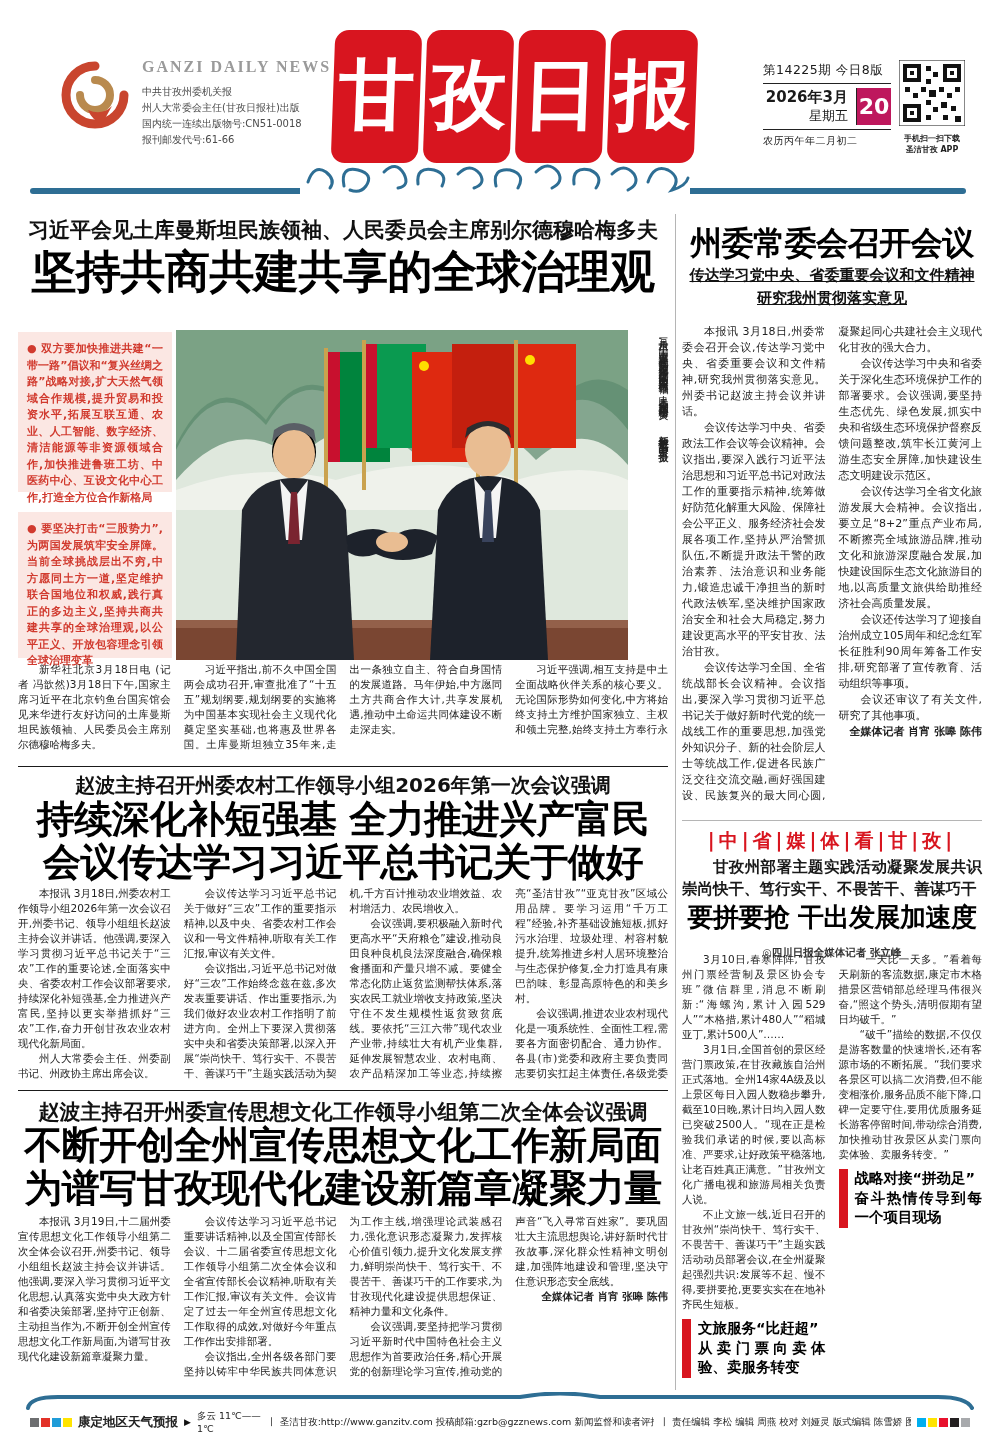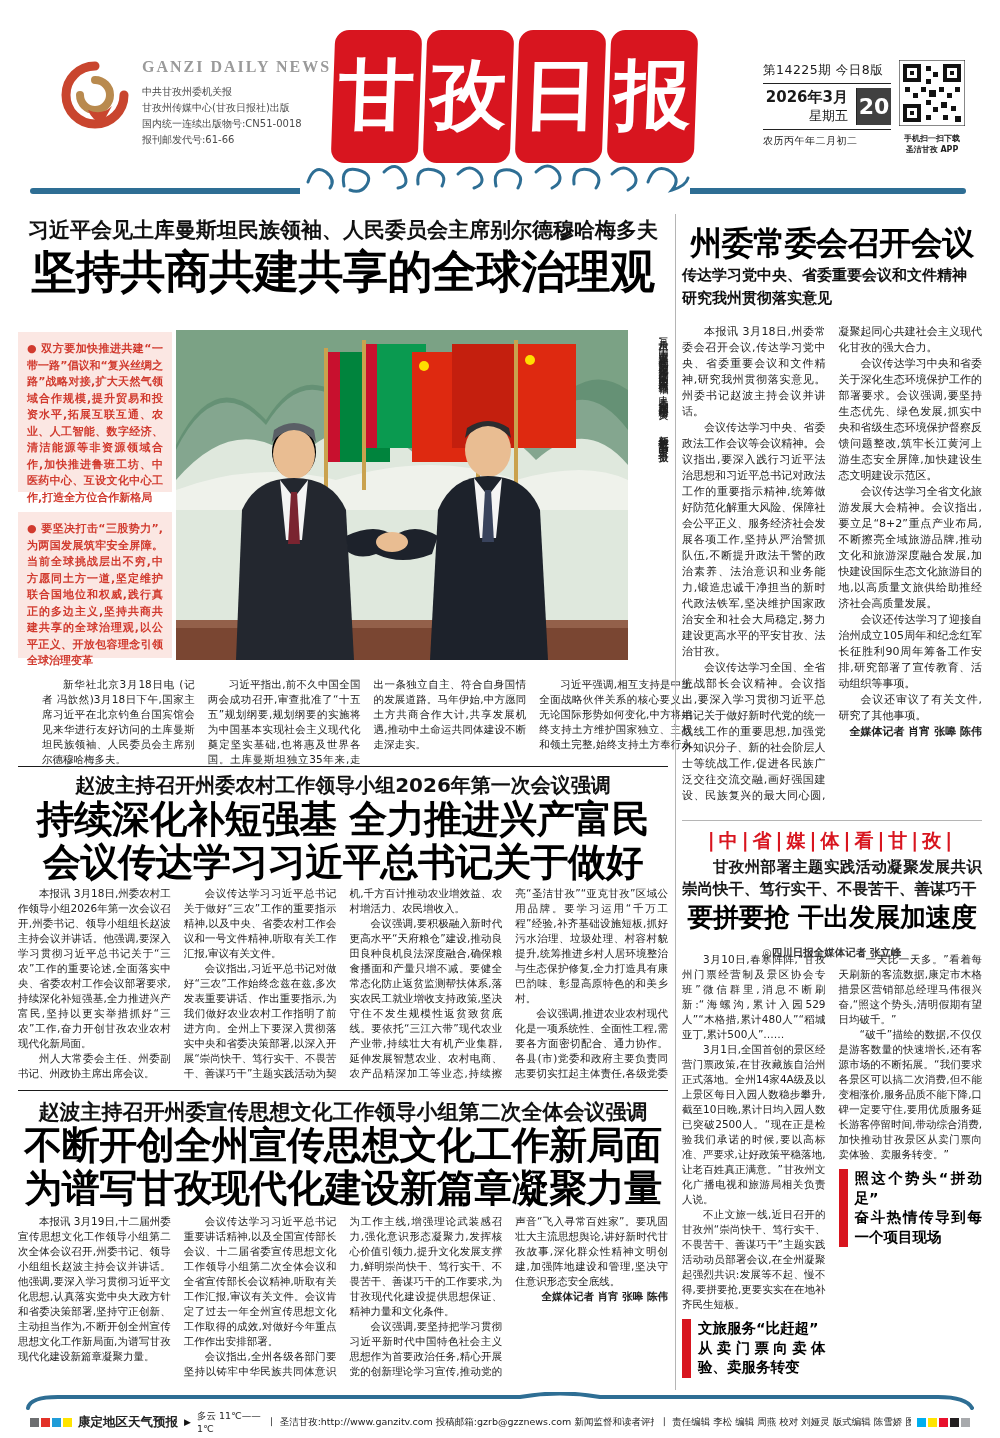--- a/index.html
+++ b/index.html
@@ -13,21 +13,21 @@
   .masthead{position:absolute;left:333px;top:30px;display:flex;gap:5px;}
   .m-tile{width:87px;height:133px;background:#d8151f;border-radius:14px;color:#fff;
           display:flex;align-items:center;justify-content:center;font-size:76px;font-weight:900;
           transform:skewX(-2deg);}
   .issue-box{position:absolute;left:763px;top:62px;width:128px;font-size:12.5px;}
   .issue-line{padding-bottom:4px;letter-spacing:.5px;}
   .date-row{border-top:1px solid #222;border-bottom:1px solid #222;display:flex;align-items:stretch;padding:4px 0;}
   .date-left{flex:1;text-align:right;padding-right:6px;}
   .date-month{font-size:15px;font-weight:bold;}
   .date-week{font-size:13px;}
-  .day-box{width:34px;background:#404040;color:#fff;display:flex;align-items:center;justify-content:center;
+  .day-box{width:34px;background:#be185d;color:#fff;display:flex;align-items:center;justify-content:center;
            font-size:22px;font-weight:900;border-left:1px solid #222;margin-left:2px;}
   .lunar-line{padding-top:4px;font-size:10px;letter-spacing:.5px;}
   .qr-wrap{position:absolute;left:897px;top:60px;width:70px;text-align:center;font-weight:bold;}
   .qr-cap{font-size:8px;color:#222;line-height:1.4;margin-top:3px;}
   
   .blue-bar{position:absolute;left:30px;top:188px;width:936px;height:6px;background:#2e6e94;border-radius:4px;}
   .tib-svg{position:absolute;left:300px;top:152px;width:390px;height:44px;}
   
   .abs{position:absolute;}
   .kicker{font-weight:600;text-align:center;color:#111;}
@@ -40,21 +40,21 @@
           padding:9px 9px;color:#d13a2e;font-weight:bold;font-size:11px;line-height:16.5px;text-align:justify;}
   .photo{position:absolute;left:176px;top:330px;width:452px;height:330px;}
   .vcap{position:absolute;left:630px;top:330px;height:330px;width:40px;writing-mode:vertical-rl;
         font-size:10px;line-height:13px;color:#222;letter-spacing:1px;}
   .vcap .credit{font-weight:bold;margin-top:10px;}
   
   .hrule{position:absolute;left:18px;width:650px;height:1px;background:#1a1a1a;}
   .vrule{position:absolute;left:675px;top:214px;width:1px;height:1176px;background:#b5b5b5;}
   .rrule{position:absolute;left:682px;width:300px;height:1px;background:#b5b5b5;}
   
-  .sc-sub{font-weight:600;text-align:left;font-size:15px;color:#111;}
+  .sc-sub{font-weight:600;text-align:center;font-size:15px;color:#111;text-decoration:underline;}
   .mw-label{color:#d8151f;font-weight:900;text-align:center;font-size:19px;letter-spacing:4px;}
   .mw-kicker{font-weight:600;font-size:15.5px;line-height:1.45;text-align:justify;text-indent:2em;}
   .mw-byline{text-align:center;font-size:10.5px;color:#333;font-weight:600;}
   .mw-sub{break-inside:avoid;display:flex;gap:7px;margin:7px 0 5px 0;}
   .mw-bar{flex:0 0 9px;background:#d8151f;min-height:36px;}
   .mw-sub-text{font-weight:900;font-size:14.5px;line-height:1.35;white-space:pre-line;color:#000;}
   
   .foot-curve{position:absolute;left:0;top:1392px;width:1000px;height:18px;}
   .foot-row{position:absolute;left:30px;top:1410px;width:940px;display:flex;align-items:center;gap:6px;font-size:9.5px;color:#222;}
   .sqs{display:flex;gap:2px;}
@@ -69,21 +69,21 @@
 <div class="page">
 
   <svg class="logo-svg" viewBox="0 0 74 74">
     <path d="M37 8 A29 29 0 1 0 66 37" fill="none" stroke="#c9452e" stroke-width="9" stroke-linecap="round"></path>
     <path d="M37 22 A15 15 0 1 1 22 37" fill="none" stroke="#b98a4e" stroke-width="8" stroke-linecap="round"></path>
     <path d="M30 52 Q44 58 54 48 L44 66 Q34 62 30 52 Z" fill="#c9452e"></path>
   </svg>
   <div class="eng-title">GANZI DAILY NEWS</div>
   <div class="pub-lines">
     <div>中共甘孜州委机关报</div>
-    <div>甘孜州传媒中心(甘孜日报社)出版</div>
+    <div>州人大常委会主任(甘孜日报社)出版</div>
     <div>国内统一连续出版物号:CN51-0018</div>
     <div>报刊邮发代号:61-66</div>
   </div>
 
   <div class="masthead">
     <div class="m-tile">甘</div>
     <div class="m-tile">孜</div>
     <div class="m-tile">日</div>
     <div class="m-tile">报</div>
   </div>
@@ -208,21 +208,21 @@
 
     <path d="M170 206 Q200 192 218 206 Q238 192 262 206 L256 224 Q226 236 200 224 Q184 230 172 222 Z" fill="#1d222b"></path>
     <ellipse cx="216" cy="212" rx="16" ry="10" fill="#e9bd92"></ellipse>
   </svg>
 
   <div class="vcap">
     <span>三月十八日下午,国家主席习近平在北京钓鱼台国宾馆会见来华进行友好访问的土库曼斯坦民族领袖、人民委员会主席别尔德穆哈梅多夫。</span>
     <span class="credit">新华社记者 申宏 摄</span>
   </div>
 
-  <div class="abs cols" style="left:18px;top:677px;width:650px;height:94px;column-count:4;margin-left:24px;">
+  <div class="abs cols" style="left:18px;top:662px;width:650px;height:94px;column-count:4;">
       <p class="para">新华社北京3月18日电 (记者 冯歆然)3月18日下午,国家主席习近平在北京钓鱼台国宾馆会见来华进行友好访问的土库曼斯坦民族领袖、人民委员会主席别尔德穆哈梅多夫。</p>
       <p class="para">习近平指出,前不久中国全国两会成功召开,审查批准了“十五五”规划纲要,规划纲要的实施将为中国基本实现社会主义现代化奠定坚实基础,也将惠及世界各国。土库曼斯坦独立35年来,走出一条独立自主、符合自身国情的发展道路。马年伊始,中方愿同土方共商合作大计,共享发展机遇,推动中土命运共同体建设不断走深走实。</p>
       <p class="para">习近平强调,相互支持是中土全面战略伙伴关系的核心要义。无论国际形势如何变化,中方将始终支持土方维护国家独立、主权和领土完整,始终支持土方奉行永久中立政策,始终做土方值得信赖的合作伙伴。(下转第四版)</p>
     </div>
 
   <div class="hrule" style="top:766px;"></div>
   <div class="hrule" style="top:1090px;"></div>
   <div class="vrule"></div>
 
   <div class="abs kicker" style="left:18px;top:772px;width:650px;font-size:20px;">赵波主持召开州委农村工作领导小组2026年第一次会议强调</div>
@@ -277,21 +277,21 @@
       <p class="para">不止文旅一线,近日召开的甘孜州“崇尚快干、笃行实干、不畏苦干、善谋巧干”主题实践活动动员部署会议,在全州凝聚起强烈共识:发展等不起、慢不得,要拼要抢,更要实实在在地补齐民生短板。</p>
       <div class="mw-sub">
         <span class="mw-bar"></span>
         <span class="mw-sub-text">文旅服务“比赶超”
 从卖门票向卖体验、卖服务转变</span>
       </div>
       <p class="para">“一天比一天多。”看着每天刷新的客流数据,康定市木格措景区营销部总经理马伟很兴奋,“照这个势头,清明假期有望日均破千。”</p>
       <p class="para">“破千”描绘的数据,不仅仅是游客数量的快速增长,还有客源市场的不断拓展。“我们要求各景区可以搞二次消费,但不能变相涨价,服务品质不能下降,口碑一定要守住,要用优质服务延长游客停留时间,带动综合消费,加快推动甘孜景区从卖门票向卖体验、卖服务转变。”</p>
       <div class="mw-sub">
         <span class="mw-bar"></span>
-        <span class="mw-sub-text">照这个势头“拼劲足”
+        <span class="mw-sub-text">战略对接“拼劲足”
 奋斗热情传导到每一个项目现场</span>
       </div>
     </div>
 
   <svg class="foot-curve" viewBox="0 0 1000 18" preserveAspectRatio="none">
     <path d="M28 16 Q30 5 58 5 L520 5 Q560 -2 600 5 L938 5 Q966 5 972 16" fill="none" stroke="#2e6e94" stroke-width="4" stroke-linecap="round"></path>
   </svg>
   <div class="foot-row">
     <span class="sqs">
         <span class="sq" style="background: rgb(109, 110, 112);"></span>

